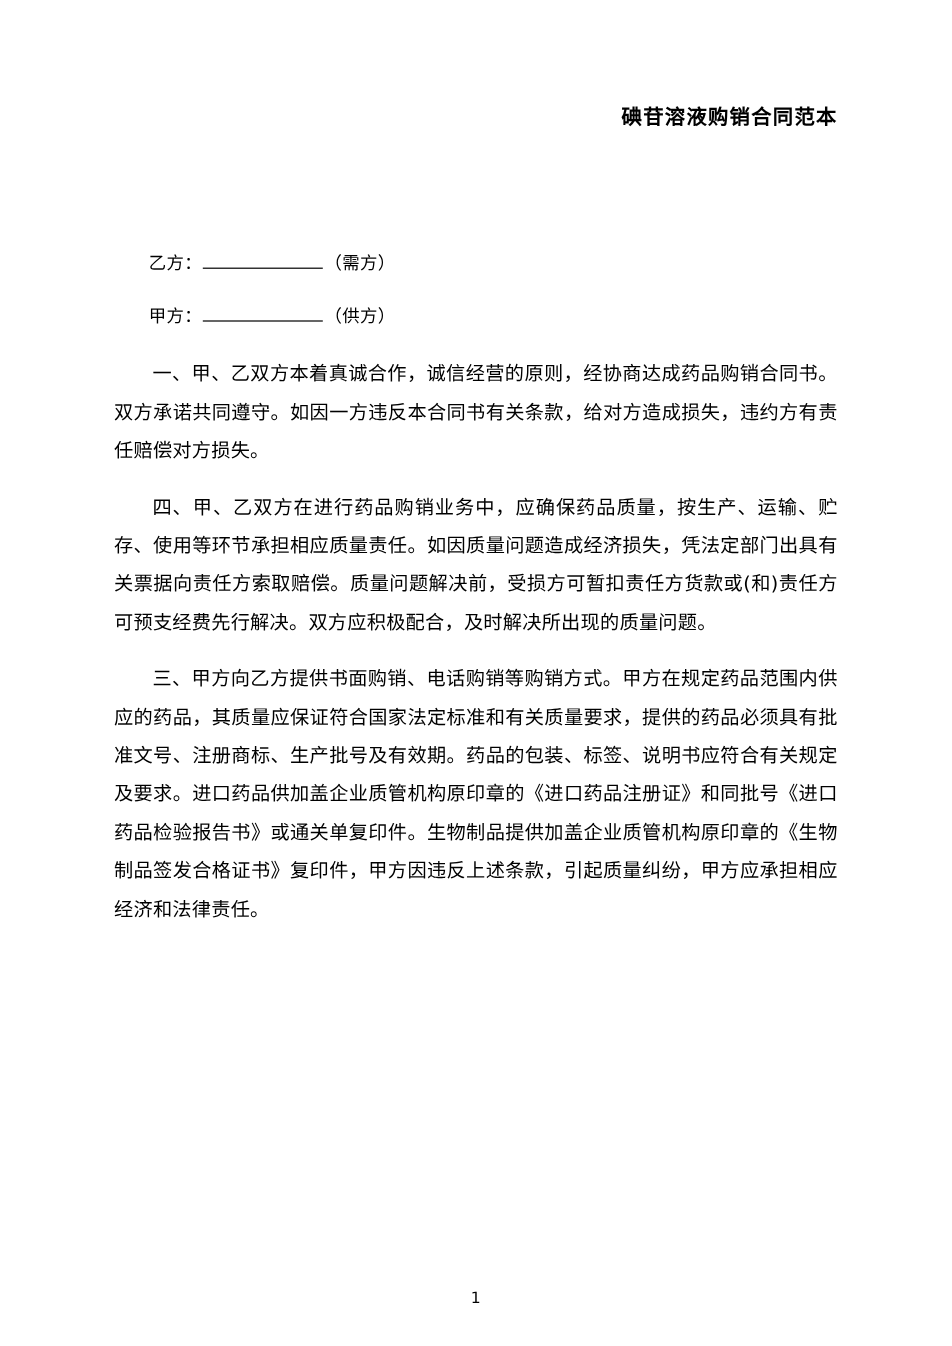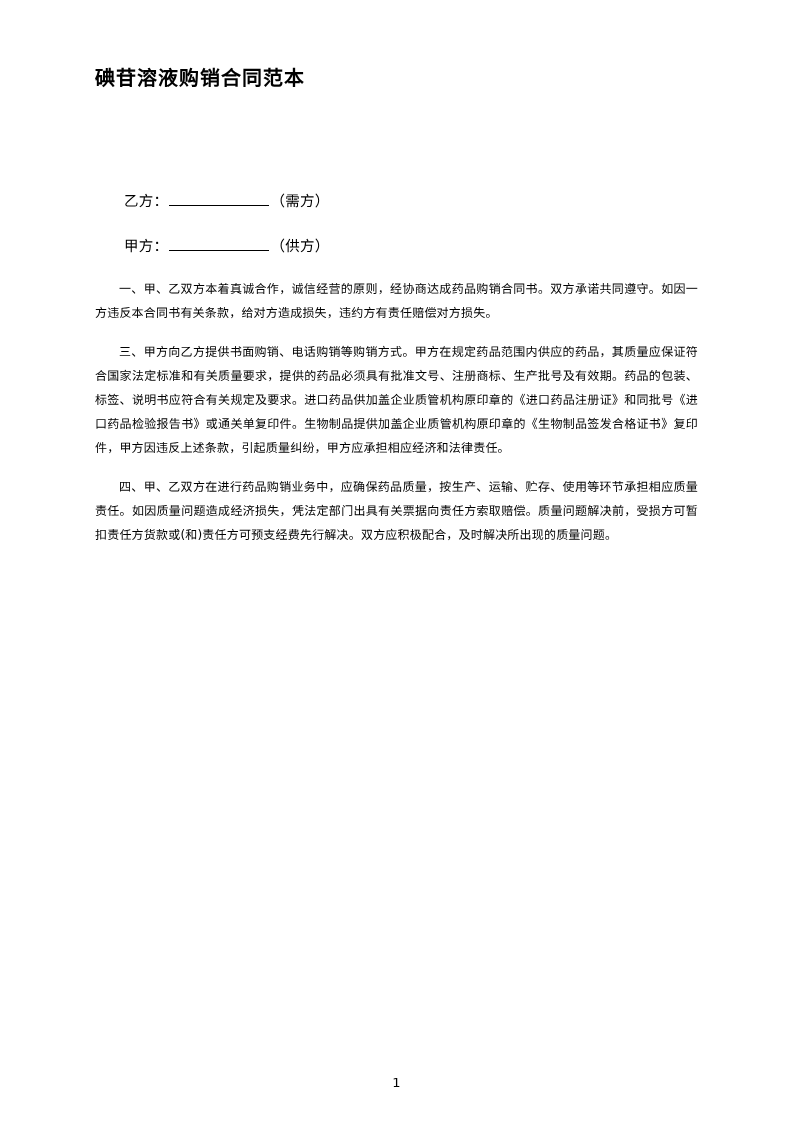--- a/index.html
+++ b/index.html
@@ -16,47 +16,47 @@
     overflow: hidden;
   }
   .page {
     position: relative;
     width: 793px;
     height: 1122px;
     box-sizing: border-box;
     padding: 0 95px;
   }
   .doc-title {
-    text-align: left;
-    font-size: 20px;
+    text-align: right;
+    font-size: 17px;
     font-weight: bold;
     letter-spacing: 1px;
     margin: 0;
-    padding-top: 64px;
+    padding-top: 87px;
     line-height: 1.4;
   }
   .party-block {
     padding-top: 96px;
   }
   .party-line {
     font-size: 14.5px;
     line-height: 1.9;
     text-indent: 2em;
     margin: 0 0 17px 0;
     letter-spacing: 0.3px;
   }
   .blank {
     display: inline-block;
     border-bottom: 1px solid #000;
     width: 100px;
     vertical-align: baseline;
     margin: 0 1px;
   }
   .clause {
-    font-size: 12px;
+    font-size: 16px;
     line-height: 2.0;
     text-align: justify;
     text-indent: 2em;
     margin: 0 0 15px 0;
     letter-spacing: 0.2px;
   }
   .clause:first-of-type {
     margin-top: 16px;
   }
   .page-number {
@@ -74,18 +74,18 @@
 <div class="page">
 
   <h1 class="doc-title">碘苷溶液购销合同范本</h1>
 
   <div class="party-block">
     <p class="party-line"><span>乙方：</span><span class="blank"></span><span>（需方）</span></p>
     <p class="party-line"><span>甲方：</span><span class="blank"></span><span>（供方）</span></p>
   </div>
 
   <p class="clause">一、甲、乙双方本着真诚合作，诚信经营的原则，经协商达成药品购销合同书。双方承诺共同遵守。如因一方违反本合同书有关条款，给对方造成损失，违约方有责任赔偿对方损失。</p>
+  <p class="clause">四、甲、乙双方在进行药品购销业务中，应确保药品质量，按生产、运输、贮存、使用等环节承担相应质量责任。如因质量问题造成经济损失，凭法定部门出具有关票据向责任方索取赔偿。质量问题解决前，受损方可暂扣责任方货款或(和)责任方可预支经费先行解决。双方应积极配合，及时解决所出现的质量问题。</p>
   <p class="clause">三、甲方向乙方提供书面购销、电话购销等购销方式。甲方在规定药品范围内供应的药品，其质量应保证符合国家法定标准和有关质量要求，提供的药品必须具有批准文号、注册商标、生产批号及有效期。药品的包装、标签、说明书应符合有关规定及要求。进口药品供加盖企业质管机构原印章的《进口药品注册证》和同批号《进口药品检验报告书》或通关单复印件。生物制品提供加盖企业质管机构原印章的《生物制品签发合格证书》复印件，甲方因违反上述条款，引起质量纠纷，甲方应承担相应经济和法律责任。</p>
-  <p class="clause">四、甲、乙双方在进行药品购销业务中，应确保药品质量，按生产、运输、贮存、使用等环节承担相应质量责任。如因质量问题造成经济损失，凭法定部门出具有关票据向责任方索取赔偿。质量问题解决前，受损方可暂扣责任方货款或(和)责任方可预支经费先行解决。双方应积极配合，及时解决所出现的质量问题。</p>
 
   <div class="page-number">1</div>
 
 </div>
 
 </body></html>

